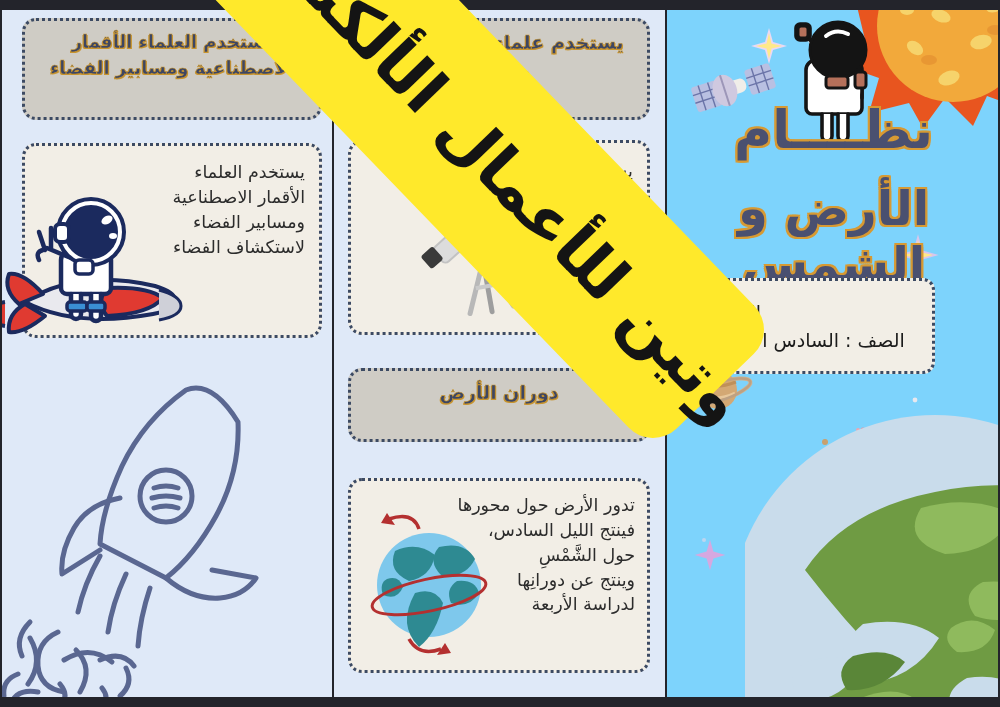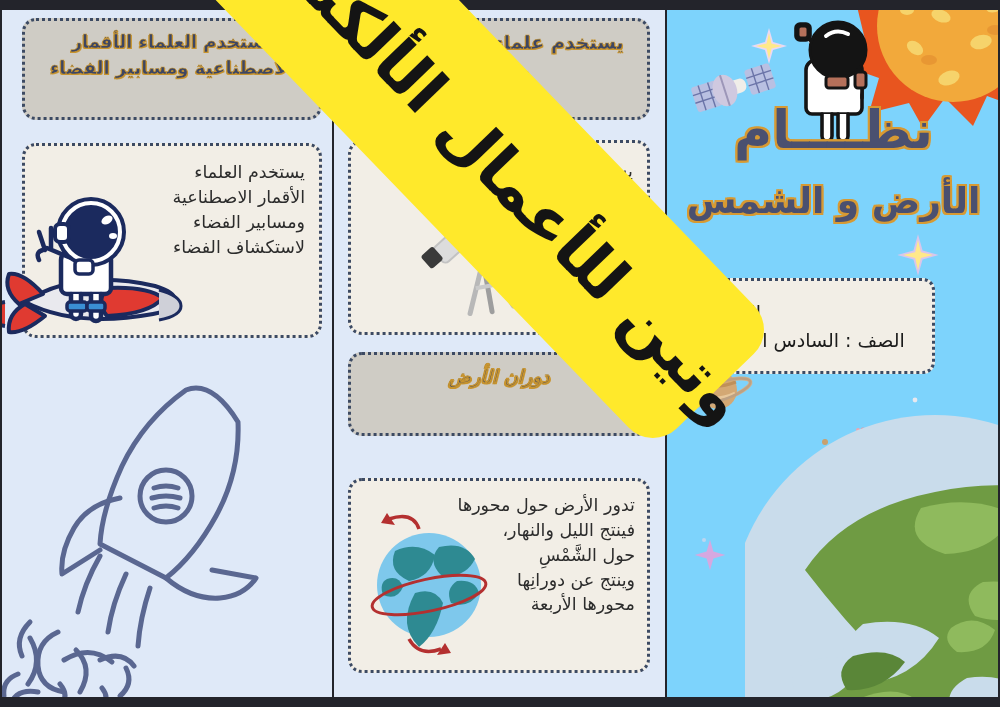--- a/index.html
+++ b/index.html
@@ -61,21 +61,21 @@
     color:#4a5070;
     font-weight:bold;
     letter-spacing:-1px;
     text-shadow:
        2px 0 0 #d79a33, -2px 0 0 #d79a33,
        0 2px 0 #d79a33, 0 -2px 0 #d79a33,
        2px 2px 0 #d79a33, -2px -2px 0 #d79a33,
        2px -2px 0 #d79a33, -2px 2px 0 #d79a33;
   }
   #cover-title-1{top:100px;font-size:52px;}
-  #cover-title-2{top:180px;font-size:36px;}
+  #cover-title-2{top:180px;font-size:48px;}
 
   .namebox{
     position:absolute;left:18px;top:278px;width:250px;height:96px;
     background:#f2eee6;border:3px dotted #3c4a63;border-radius:12px;
     box-sizing:border-box;
     display:flex;flex-direction:column;justify-content:center;
     align-items:flex-end;padding:0 16px;
     direction:rtl;
   }
   .namebox div{font-size:19px;color:#1b1b1b;line-height:1.5;}
@@ -250,21 +250,21 @@
           <circle cx="62" cy="70" r="6" fill="#7a7a7a"></circle>
           <path d="M62 82 L40 132" stroke="#b8b8b8" stroke-width="5" stroke-linecap="round"></path>
           <path d="M62 82 L84 132" stroke="#b8b8b8" stroke-width="5" stroke-linecap="round"></path>
           <path d="M62 82 L62 134" stroke="#9e9e9e" stroke-width="5" stroke-linecap="round"></path>
           <path d="M50 108 L74 108" stroke="#cacaca" stroke-width="4"></path>
         </g>
       </svg>
       <div class="body-text" style="position:absolute;right:14px;top:16px;width:150px;">يستخدم علماء الفلك أدوات متعددة لدراسة الكون</div>
     </div>
 
-    <div class="card header" style="left:14px;top:352px;width:302px;height:84px;font-style:italic;">
+    <div class="card header" style="left:14px;top:368px;width:302px;height:74px;">
       <div class="hdr-text">دوران الأرض</div>
     </div>
 
     <div class="card body" style="left:14px;top:478px;width:302px;height:195px;">
 
       <svg class="sv" style="left:14px;top:28px;" width="130" height="146" viewBox="0 0 130 146">
         <circle cx="64" cy="76" r="52" fill="#7ec8ec"></circle>
         <g fill="#2e8a92">
           <path d="M30 42 q22 -10 40 4 q-4 22 -26 26 q-22 -10 -14 -30 z"></path>
           <path d="M74 38 q26 -6 36 12 q-10 20 -34 16 q-14 -14 -2 -28 z"></path>
@@ -274,24 +274,24 @@
         </g>
         <path d="M64 24 v104" stroke="#b43030" stroke-width="0" fill="none"></path>
         <ellipse cx="64" cy="86" rx="58" ry="16" fill="none" stroke="#b43030" stroke-width="3" transform="rotate(-12 64 86)"></ellipse>
         <path d="M24 10 q24 -8 30 10" stroke="#b43030" stroke-width="3.5" fill="none"></path>
         <path d="M22 4 L16 14 L30 16 Z" fill="#b43030"></path>
         <path d="M76 140 q-22 8 -32 -10" stroke="#b43030" stroke-width="3.5" fill="none"></path>
         <path d="M80 134 L86 144 L72 146 Z" fill="#b43030"></path>
       </svg>
       <div class="body-text" style="position:absolute;right:12px;top:12px;width:178px;">
         <div>تدور الأرض حول محورها</div>
-        <div>فينتج الليل والنهار،</div>
+        <div>فينتج الليل السادس،</div>
         <div>حول الشَّمْسِ</div>
         <div>وينتج عن دورانِها</div>
-        <div>محورها الأربعة</div>
+        <div>لدراسة الأربعة</div>
       </div>
     </div>
   </div>
 
   <div class="panel" id="panel-left" style="left:0;width:334px;">
 
     <div class="card header" style="left:22px;top:18px;width:300px;height:102px;">
       <div class="hdr-text" style="font-size:18px;">يستخدم العلماء الأقمار الاصطناعية ومسابير الفضاء</div>
     </div>
 

